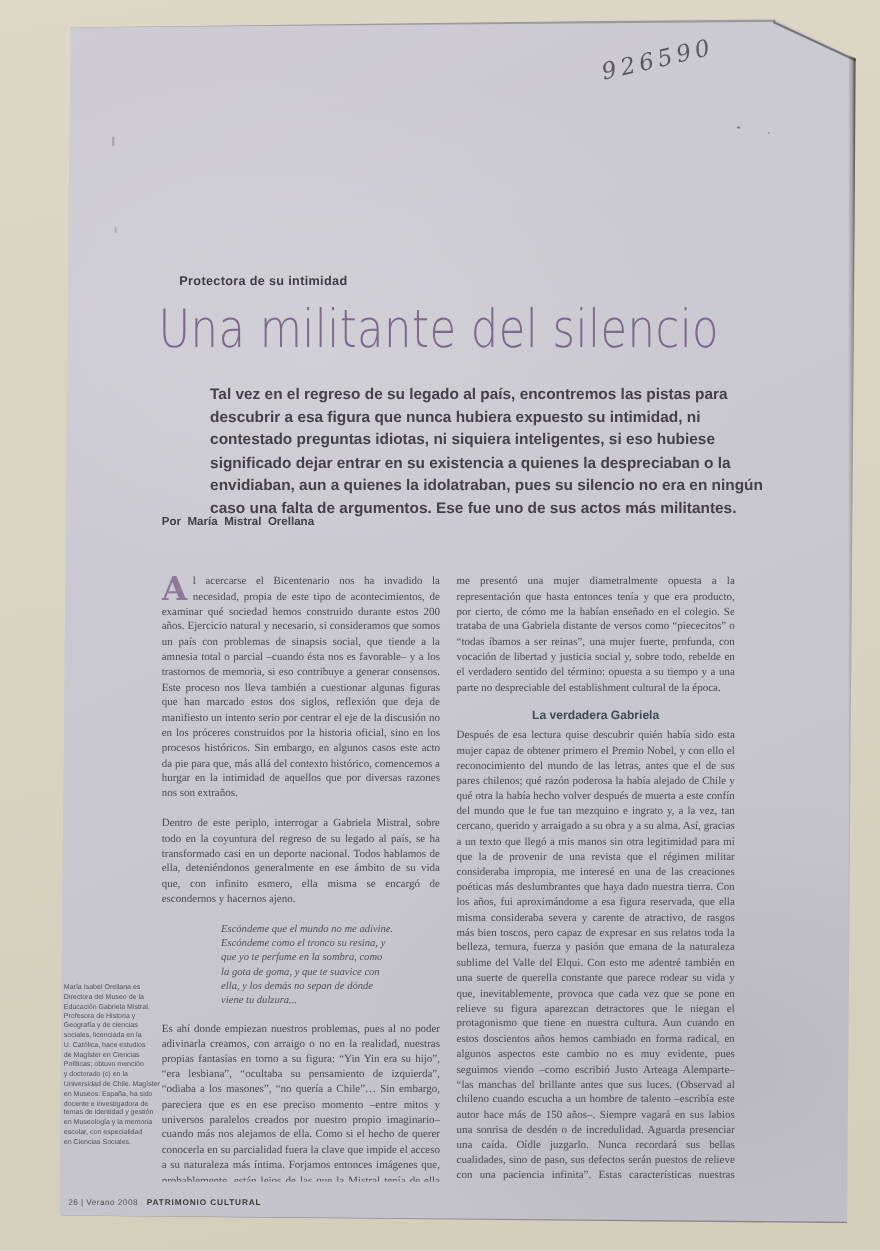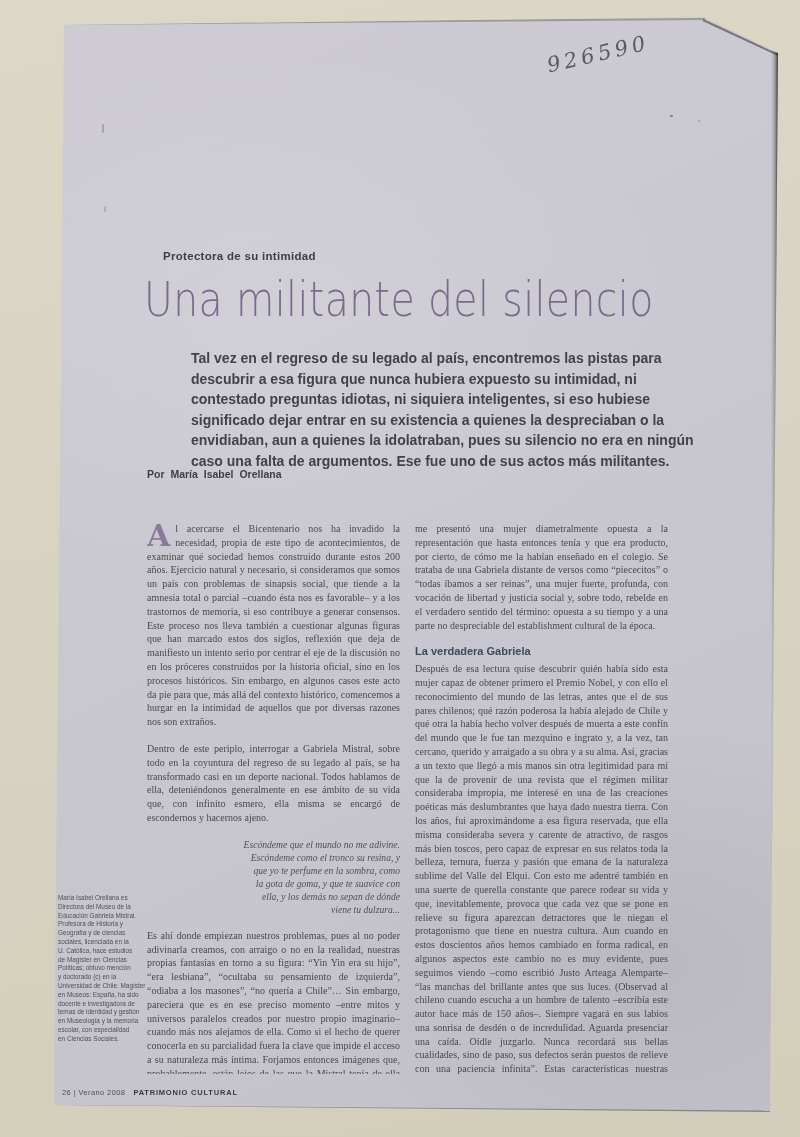--- a/index.html
+++ b/index.html
@@ -58,25 +58,25 @@
   }
   .col{width:253px;}
   .col p{margin:0 0 13px 0;text-align:justify;}
   .it{}
   .dropcap{
     float:left;font-family:"DejaVu Serif",serif;font-weight:600;
     font-size:30px;line-height:26px;color:#8d7a9b;padding:1px 5px 0 0;
   }
   .poem{
     margin:13px 0 13px 54px;font-style:italic;font-size:9.6px;line-height:13px;
-    color:#534e59;text-align:right;
+    color:#534e59;text-align:left;
   }
   .subhead{
     font-family:"Liberation Sans",sans-serif;font-size:11px;font-weight:bold;
-    color:#3e4a57;margin:2px 0 3px 0;
+    color:#3e4a57;margin:2px 0 3px 0;text-align:center;
   }
 
   .bio{
     position:absolute;left:4px;top:878px;width:92px;
     font-size:6.4px;line-height:8.8px;color:#45424a;
     filter:blur(0.35px);opacity:0.9;
   }
 
   .footer{position:absolute;left:8px;top:1072px;font-size:7.5px;color:#54514c;
     letter-spacing:0.4px;text-align:right;}
@@ -93,21 +93,21 @@
   <div class="speck" style="left:644px;top:104px;width:2px;height:2px;opacity:.5;"></div>
   <div class="speck" style="left:48px;top:108px;width:2px;height:9px;opacity:.45;border-radius:2px;"></div>
   <div class="speck" style="left:50px;top:190px;width:2px;height:6px;opacity:.35;border-radius:2px;"></div>
 
   <div class="kicker">Protectora de su intimidad</div>
 
   <h1 class="title" style="margin:0;">Una militante del silencio</h1>
 
   <div class="intro">Tal vez en el regreso de su legado al país, encontremos las pistas para descubrir a esa figura que nunca hubiera expuesto su intimidad, ni contestado preguntas idiotas, ni siquiera inteligentes, si eso hubiese significado dejar entrar en su existencia a quienes la despreciaban o la envidiaban, aun a quienes la idolatraban, pues su silencio no era en ningún caso una falta de argumentos. Ese fue uno de sus actos más militantes.</div>
 
-  <div class="byline">Por María Isabel Orellana</div>
+  <div class="byline">Por María Mistral Orellana</div>
 
   <div class="columns">
     <div class="col">
       <p><span class="dropcap">A</span><span>l acercarse el Bicentenario nos ha invadido la necesidad, propia de este tipo de acontecimientos, de examinar qué sociedad hemos construido durante estos 200 años. Ejercicio natural y necesario, si consideramos que somos un país con problemas de sinapsis social, que tiende a la amnesia total o parcial –cuando ésta nos es favorable– y a los trastornos de memoria, si eso contribuye a generar consensos. Este proceso nos lleva también a cuestionar algunas figuras que han marcado estos dos siglos, reflexión que deja de manifiesto un intento serio por centrar el eje de la discusión no en los próceres construidos por la historia oficial, sino en los procesos históricos. Sin embargo, en algunos casos este acto da pie para que, más allá del contexto histórico, comencemos a hurgar en la intimidad de aquellos que por diversas razones nos son extraños.</span></p>
       <p>Dentro de este periplo, interrogar a Gabriela Mistral, sobre todo en la coyuntura del regreso de su legado al país, se ha transformado casi en un deporte nacional. Todos hablamos de ella, deteniéndonos generalmente en ese ámbito de su vida que, con infinito esmero, ella misma se encargó de escondernos y hacernos ajeno.</p>
       <div class="poem">Escóndeme que el mundo no me adivine.<br>Escóndeme como el tronco su resina, y<br>que yo te perfume en la sombra, como<br>la gota de goma, y que te suavice con<br>ella, y los demás no sepan de dónde<br>viene tu dulzura...</div>
       <p><span>Es ahí donde empiezan nuestros problemas, pues al no poder adivinarla creamos, con arraigo o no en la realidad, nuestras propias fantasías en torno a su figura: </span><span class="it">“Yin Yin era su hijo”, “era lesbiana”, “ocultaba su pensamiento de izquierda”, “odiaba a los masones”, “no quería a Chile”…</span><span> Sin embargo, pareciera que es en ese preciso momento –entre mitos y universos paralelos creados por nuestro propio imaginario– cuando más nos alejamos de ella. Como si el hecho de querer conocerla en su parcialidad fuera la clave que impide el acceso a su naturaleza más íntima. Forjamos entonces imágenes que, probablemente, están lejos de las que la Mistral tenía de ella misma y que dependen, en gran medida, de la aproximación o empatía que cada uno tenga con su obra.</span></p>
 
     </div>
     <div class="col">

